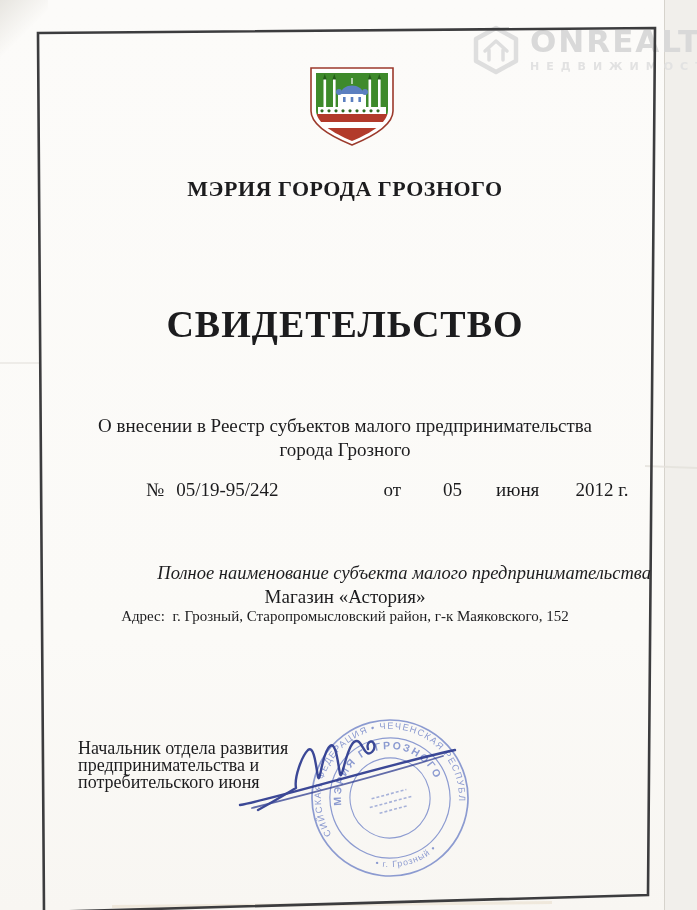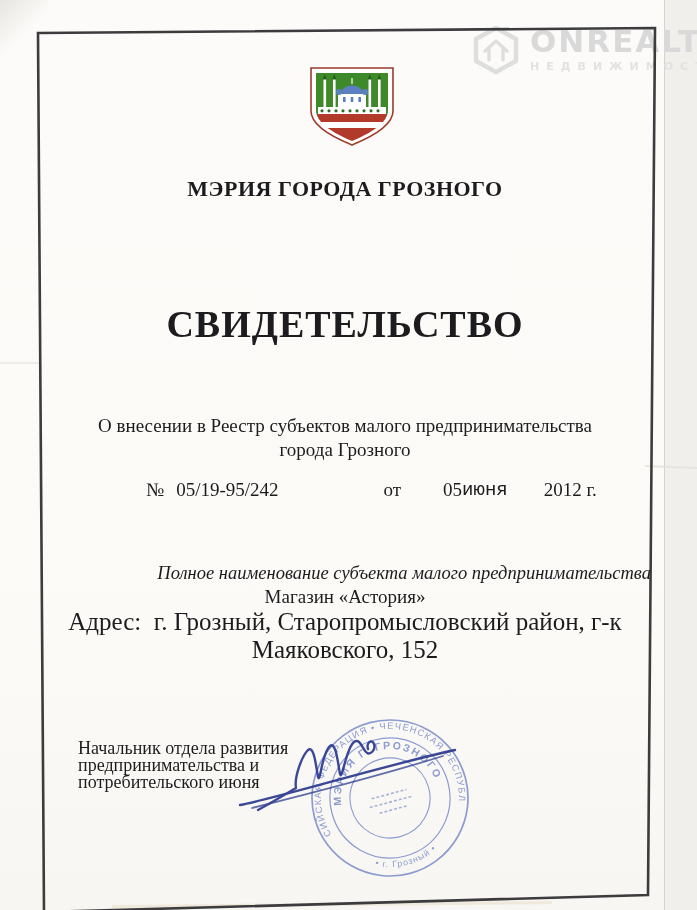--- a/index.html
+++ b/index.html
@@ -32,25 +32,25 @@
   .content{position:absolute;left:0;top:0;width:697px;height:910px;z-index:3;}
   .emblem{position:absolute;left:304px;top:66px;}
   .centered-band{position:absolute;left:39px;width:612px;text-align:center;}
   .org-title{top:176px;font-size:22px;font-weight:bold;letter-spacing:.5px;}
   .doc-title{top:302px;font-size:38px;font-weight:bold;letter-spacing:1px;}
   .subject{top:414px;font-size:19px;line-height:24px;}
   .numrow{position:absolute;left:146px;top:479px;font-size:19px;display:flex;white-space:nowrap;}
   .numrow .lbl{margin-right:12px;}
   .numrow .from{margin-left:105px;}
   .numrow .day{margin-left:42px;text-align:right;}
-  .numrow .month{font-family:Liberation Mono, monospace;}
+  .numrow .month{margin-left:34px;}
   .numrow .year{margin-left:36px;}
   .name-caption{top:563px;font-size:18.5px;font-style:italic;text-align:right;}
   .business-name{top:586px;font-size:19px;font-family:Liberation Serif, serif;}
-  .address{top:608px;font-size:25px;white-space:pre-wrap;}
+  .address{top:608px;font-size:15px;white-space:pre-wrap;}
   .signer-block{position:absolute;left:78px;top:740px;font-size:18px;line-height:17px;}
   .signer-name{position:absolute;left:494px;top:762px;font-size:18.5px;}
   .stamp{position:absolute;left:290px;top:698px;opacity:.82;}
   .signature{position:absolute;left:228px;top:722px;z-index:4;}
 </style>
 </head>
 <body>
 
 <div class="page">
 

